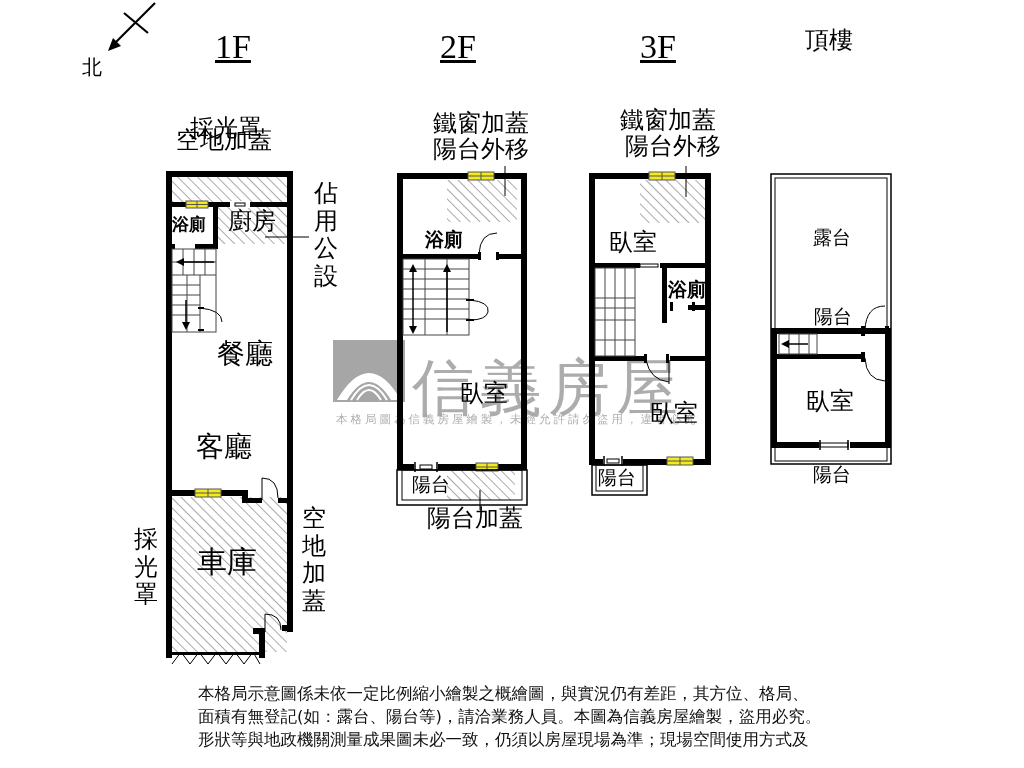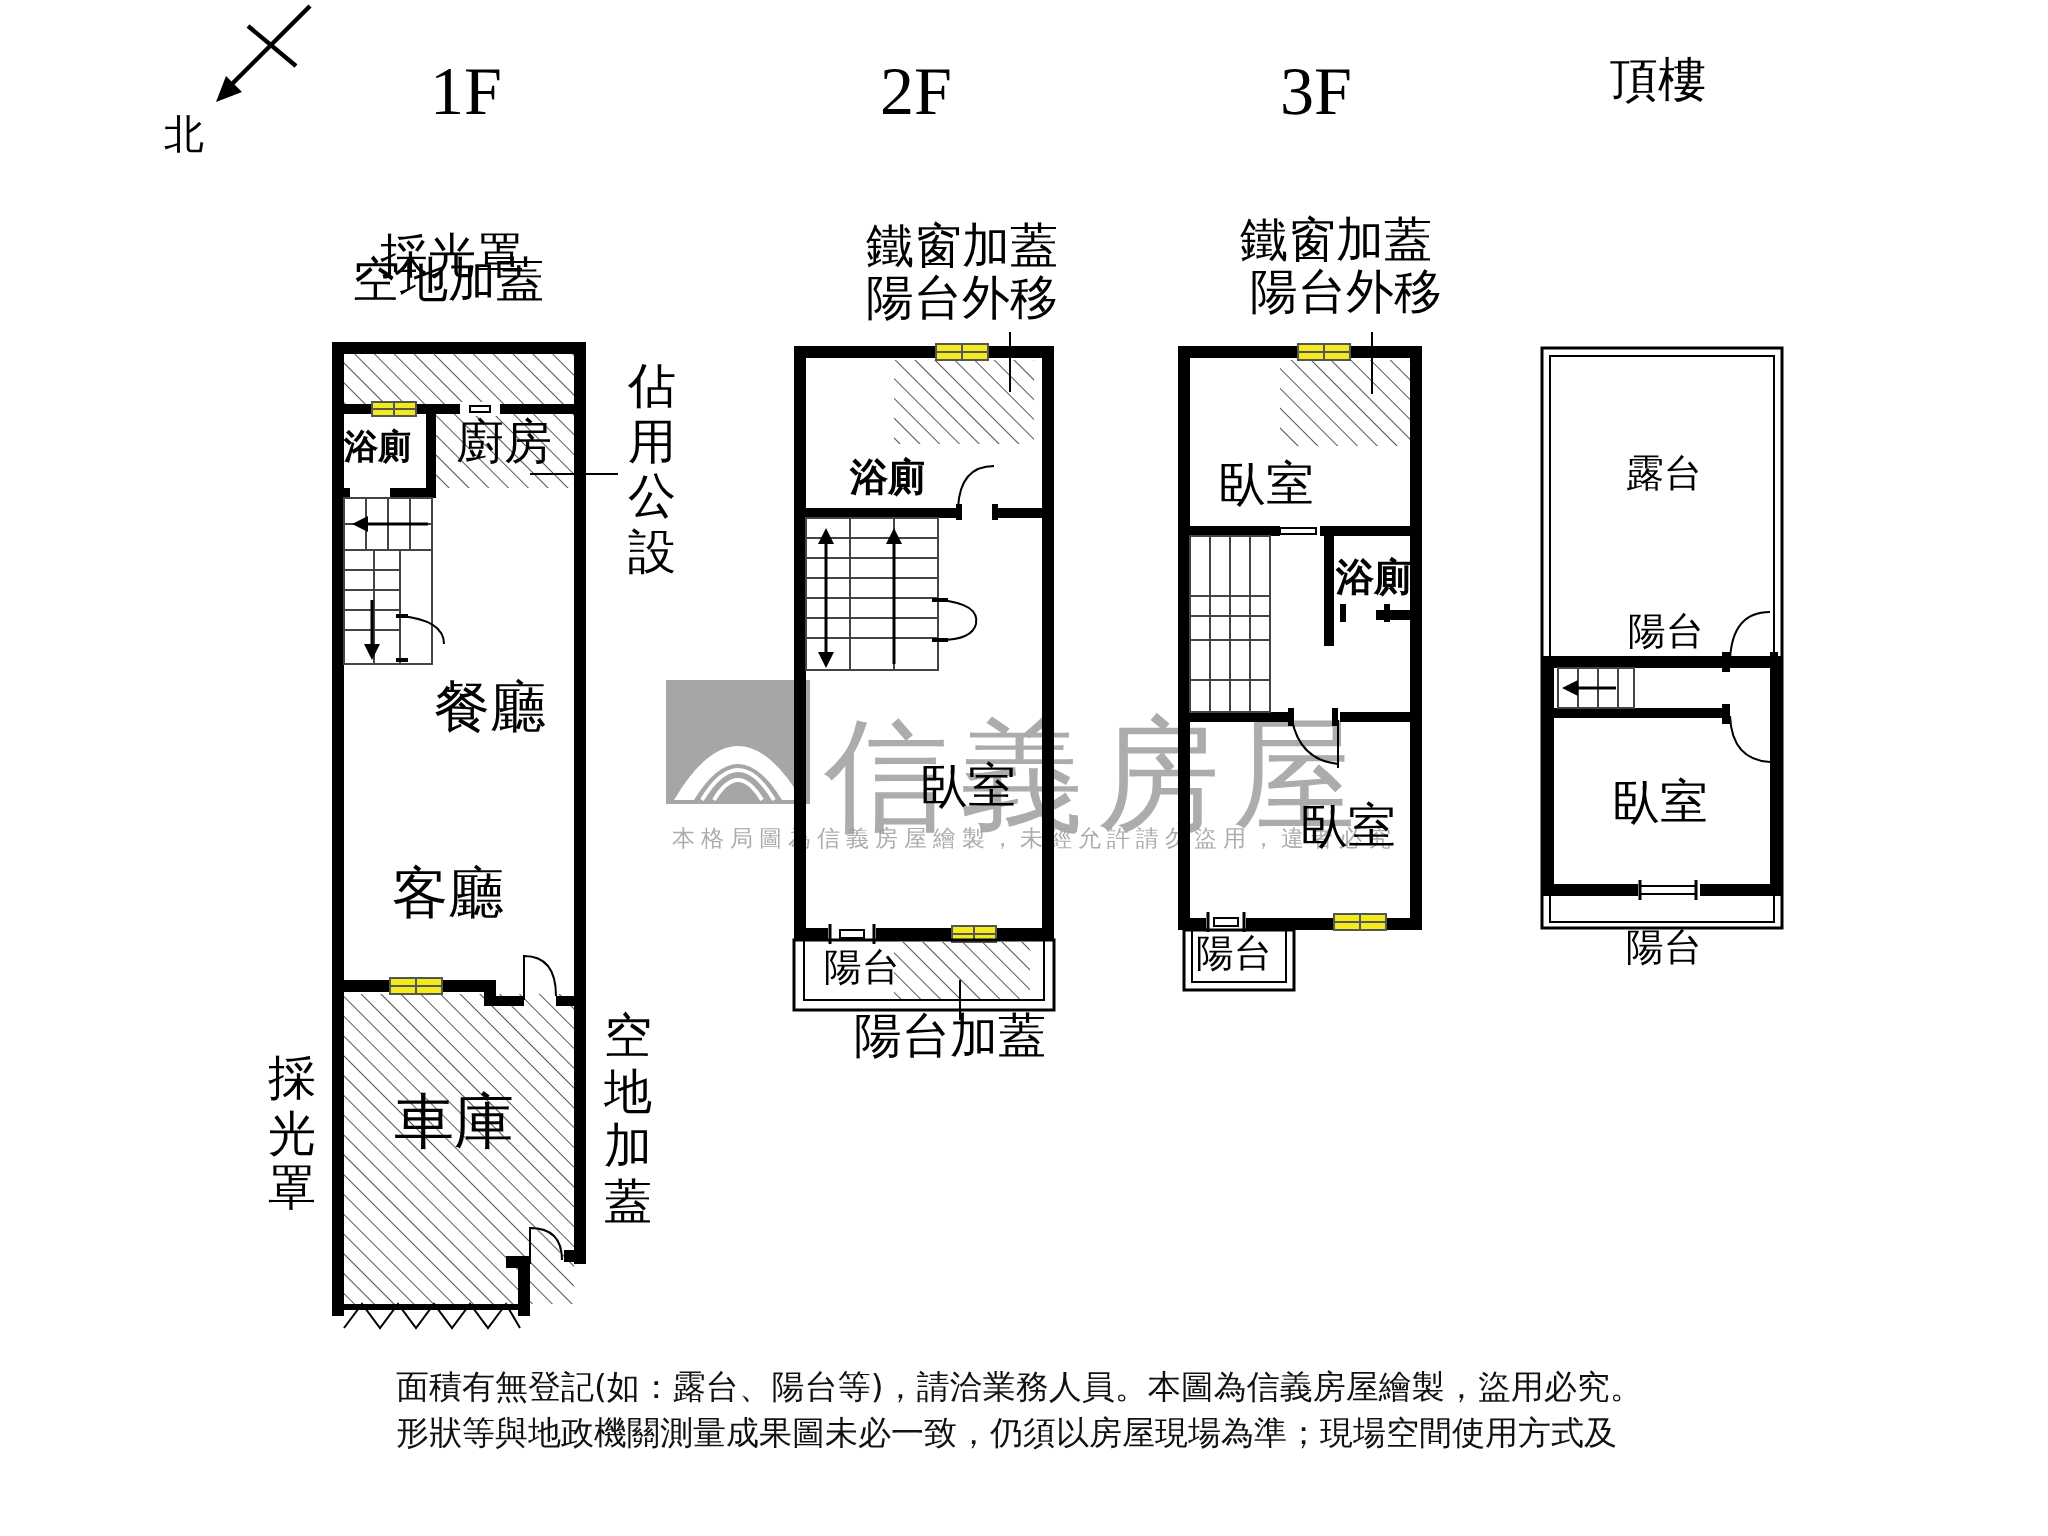--- a/index.html
+++ b/index.html
@@ -1,19 +1,19 @@
 <!DOCTYPE html>
 <html><head>
 <meta charset="utf-8">
 <style>
   html, body { margin:0; padding:0; background:#ffffff; }
   body { width:1024px; height:768px; position:relative; overflow:hidden;
          font-family: "DejaVu Serif", "Liberation Serif", serif; color:#000; }
   .abs { position:absolute; }
-  .floor-title { position:absolute; font-family:"Liberation Serif","DejaVu Serif",serif; font-size:34px; line-height:34px; }
+  .floor-title { position:absolute; font-family:"Liberation Serif","DejaVu Serif",serif; font-size:34px; line-height:34px;text-decoration:underline; }
   .cjk { font-family:"DejaVu Serif","Liberation Serif",serif; }
   .lbl { position:absolute; white-space:nowrap; line-height:1; }
   .vert { position:absolute; width:30px; text-align:center; line-height:1.15; }
   svg.plan { position:absolute; left:0; top:0; }
   .wm-text { position:absolute; color:#9e9e9e; opacity:0.85; white-space:nowrap; }
   .disclaimer { position:absolute; left:198px; top:682px; width:760px; font-family:"DejaVu Sans","Liberation Sans",sans-serif;
                 font-size:16.5px; line-height:23px; color:#111; }
   .disclaimer div { white-space:nowrap; }
 </style>
 </head>
@@ -294,15 +294,16 @@
 <div class="lbl cjk" style="left:668px;top:280px;font-size:19px;font-weight:bold;">浴廁</div>
 <div class="lbl cjk" style="left:650px;top:401px;font-size:24px;">臥室</div>
 <div class="lbl cjk" style="left:598px;top:468px;font-size:19px;">陽台</div>
 
 <div class="lbl cjk" style="left:813px;top:228px;font-size:19px;">露台</div>
 <div class="lbl cjk" style="left:814px;top:307px;font-size:19px;">陽台</div>
 <div class="lbl cjk" style="left:806px;top:389px;font-size:24px;">臥室</div>
 <div class="lbl cjk" style="left:813px;top:465px;font-size:19px;">陽台</div>
 
 <div class="disclaimer">
+  <div>本格局示意圖係未依一定比例縮小繪製之概繪圖，與實況仍有差距，其方位、格局、</div>
   <div>面積有無登記(如：露台、陽台等)，請洽業務人員。本圖為信義房屋繪製，盜用必究。</div>
   <div>形狀等與地政機關測量成果圖未必一致，仍須以房屋現場為準；現場空間使用方式及</div>
 </div>
 
 </body></html>

